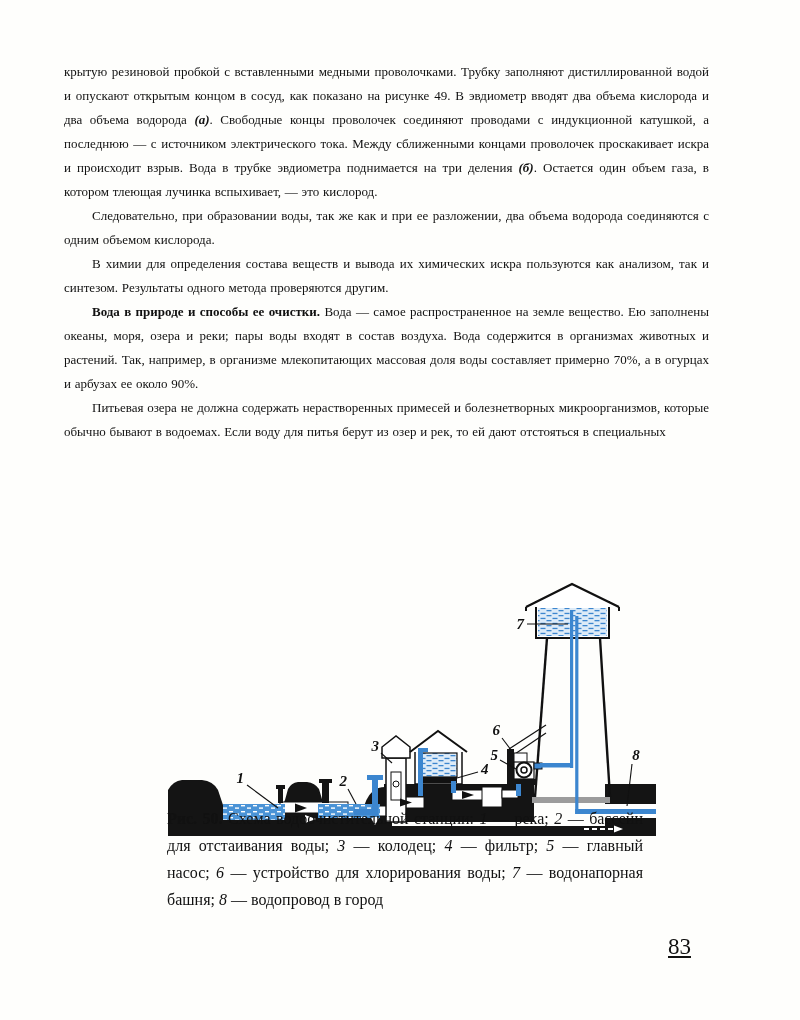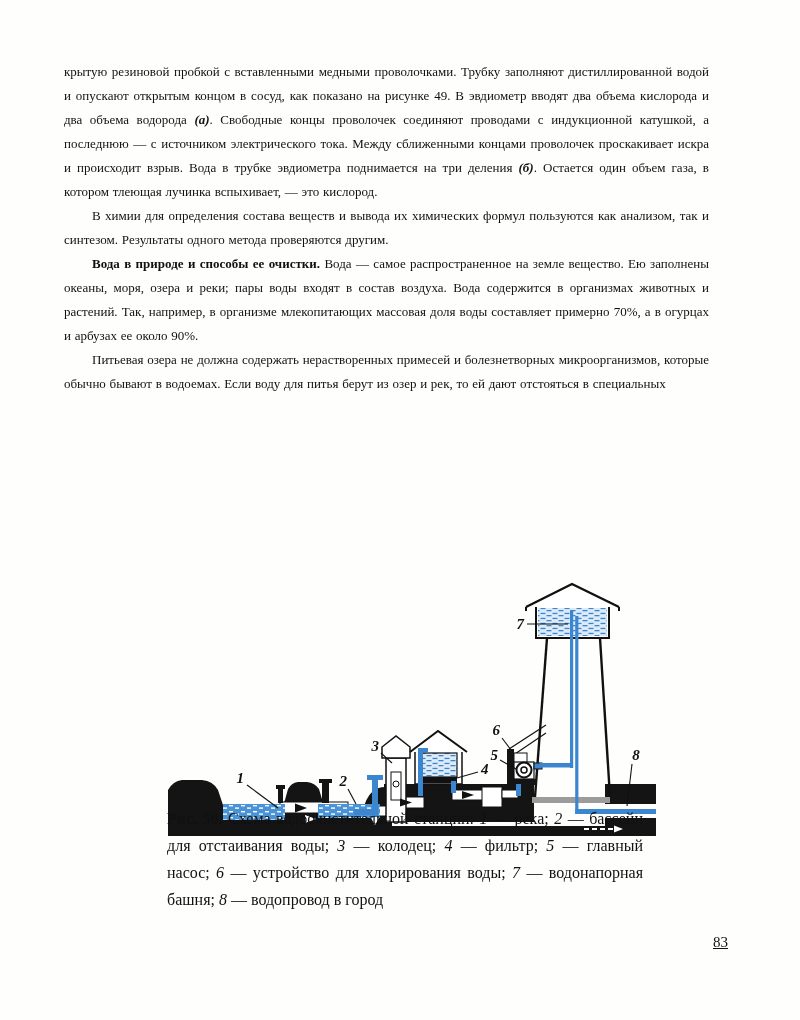--- a/index.html
+++ b/index.html
@@ -19,35 +19,36 @@
   .run-italic{font-style:italic;}
   .run-bolditalic{font-weight:bold;font-style:italic;}
   .figure-wrap{position:absolute;left:168px;top:582px;width:488px;height:262px;}
   .figure-wrap svg{display:block;width:488px;height:262px;}
   .caption{
     position:absolute;left:167px;top:805px;width:476px;
     font-size:16px;line-height:27px;text-align:justify;
   }
   .page-number{
     position:absolute;left:668px;top:934px;width:60px;
-    font-size:15px;text-align:right;text-decoration:underline;
+    font-size:23px;text-align:left;text-decoration:underline;
   }
   .fig-label{
     font-family:"Liberation Serif","DejaVu Serif",serif;
     font-style:italic;font-weight:600;font-size:15px;fill:#111;
   }
 </style>
 </head>
 <body>
 
 <div class="page">
 
   <main class="text-block">
     <p class="para"><span>крытую резиновой пробкой с вставленными медными проволочками. Трубку заполняют дистиллированной водой и опускают открытым концом в сосуд, как показано на рисунке 49. В эвдиометр вводят два объема кислорода и два объема водорода </span><span class="run-bolditalic">(а)</span><span>. Свободные концы проволочек соединяют проводами с индукционной катушкой, а последнюю — с источником электрического тока. Между сближенными концами проволочек проскакивает искра и происходит взрыв. Вода в трубке эвдиометра поднимается на три деления </span><span class="run-bolditalic">(б)</span><span>. Остается один объем газа, в котором тлеющая лучинка вспыхивает, — это кислород.</span></p>
-    <p class="para indent"><span>В химии для определения состава веществ и вывода их химических формул пользуются как анализом, так и синтезом. Результаты одного метода проверяются другим.</span></p>
+    <p class="para indent"><span>Следовательно, при образовании воды, так же как и при ее разложении, два объема водорода соединяются с одним объемом кислорода.</span></p>
+    <p class="para indent"><span>В химии для определения состава веществ и вывода их химических искра пользуются как анализом, так и синтезом. Результаты одного метода проверяются другим.</span></p>
     <p class="para indent"><span class="run-bold">Вода в природе и способы ее очистки.</span><span> Вода — самое распространенное на земле вещество. Ею заполнены океаны, моря, озера и реки; пары воды входят в состав воздуха. Вода содержится в организмах животных и растений. Так, например, в организме млекопитающих массовая доля воды составляет примерно 70%, а в огурцах и арбузах ее около 90%.</span></p>
     <p class="para indent"><span>Питьевая озера не должна содержать нерастворенных примесей и болезнетворных микроорганизмов, которые обычно бывают в водоемах. Если воду для питья берут из озер и рек, то ей дают отстояться в специальных</span></p>
   </main>
 
   <div class="figure-wrap">
     <svg viewBox="0 0 488 262" xmlns="http://www.w3.org/2000/svg">
       <defs>
         <pattern id="waterDark" width="12" height="6" patternUnits="userSpaceOnUse">
           <rect width="12" height="6" fill="#4a93d6"></rect>
           <rect x="1" y="1" width="4" height="1.4" fill="#ffffff"></rect>

